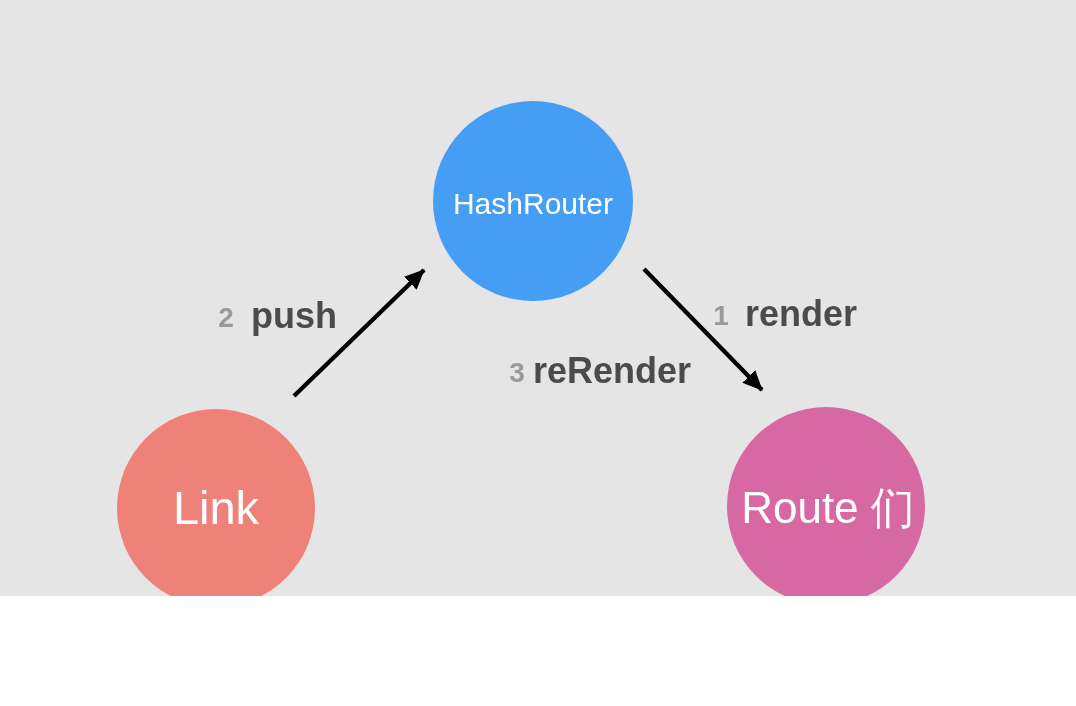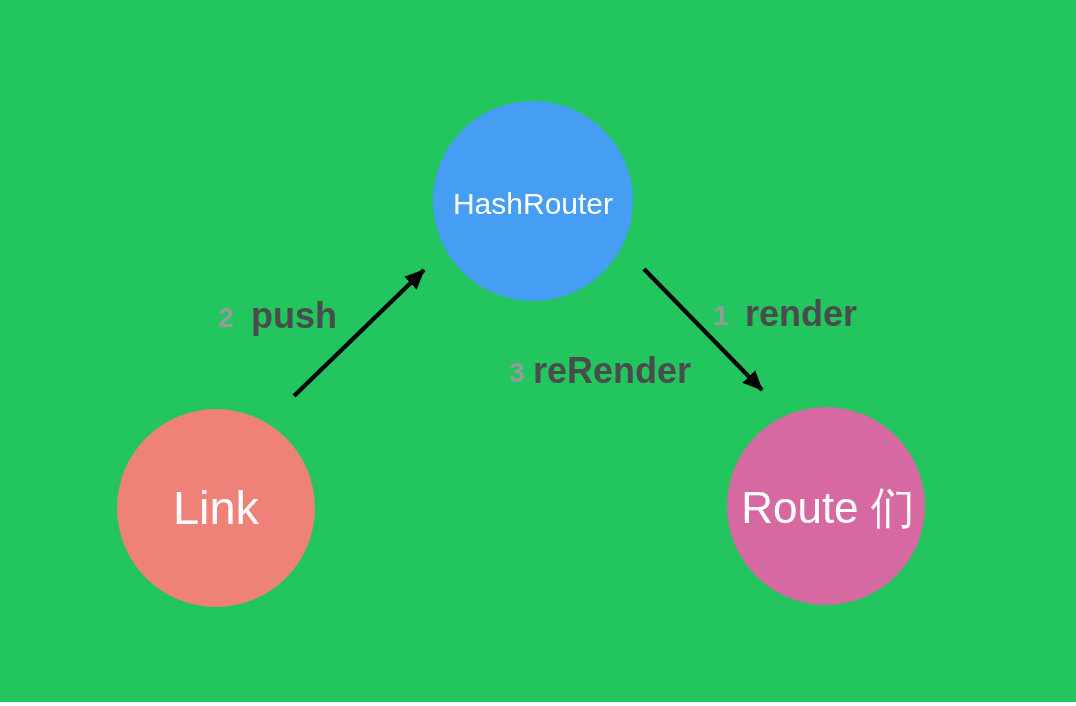--- a/index.html
+++ b/index.html
@@ -3,22 +3,22 @@
 <meta charset="utf-8">
 <style>
   html, body {
     margin: 0;
     padding: 0;
     background: #FFFFFF;
   }
   .stage {
     position: relative;
     width: 1076px;
-    height: 702px;
-    background: #22c55e;
+    height: 596px;
+    background: #e5e5e5;
     overflow: hidden;
     font-family: "Liberation Sans", sans-serif;
   }
   svg { display: block; }
   .node-label {
     font-family: "Liberation Sans", sans-serif;
     font-weight: 400;
   }
   .step-num {
     font-family: "Liberation Sans", sans-serif;

